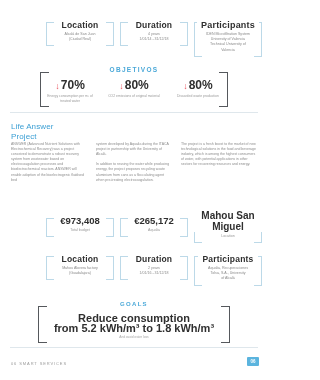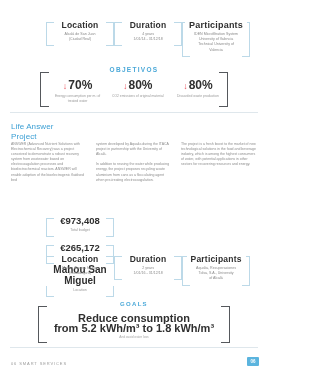--- a/index.html
+++ b/index.html
@@ -34,21 +34,21 @@
     background:#ffffff;display:inline-block;
     padding:0 4px;margin:0 0 2px 0;
   }
   .card-body{
     font-size:3.6px;line-height:5.2px;color:#8a8a8a;
     position:relative;z-index:2;padding:0 9px 4px 9px;
   }
 
   .row3{
     position:absolute;left:6px;right:6px;
-    display:flex;padding-left:40px;
+    display:flex;justify-content:space-between;padding-left:40px;
   }
   .row3 > .card{width:31.5%;}
 
   
   #top-row{top:14px;align-items:flex-start;}
   #top-row .card-participants .card-title{font-size:9px;}
 
   
   #objetivos{
     position:absolute;left:40px;right:40px;top:58px;
@@ -63,21 +63,21 @@
   .obj-wrap{position:relative;padding:3px 0 4px 0;}
   .obj-wrap .brackets{
     position:absolute;left:0;right:0;top:-4px;bottom:0;
   }
   .obj-wrap .brackets:before,.obj-wrap .brackets:after{
     content:"";position:absolute;top:0;bottom:0;width:8px;
     border-top:1px solid #55585c;border-bottom:1px solid #55585c;
   }
   .obj-wrap .brackets:before{left:0;border-left:1px solid #55585c;}
   .obj-wrap .brackets:after{right:0;border-right:1px solid #55585c;}
-  .obj-items{display:flex;justify-content:flex-end;position:relative;z-index:2;}
+  .obj-items{display:flex;justify-content:space-between;position:relative;z-index:2;}
   .obj-item{width:32%;text-align:center;}
   .obj-value{
     font-size:12px;font-weight:bold;color:#2f2f2f;
     line-height:13px;white-space:nowrap;
   }
   .obj-arrow{color:#e8505b;font-size:9px;font-weight:bold;margin-right:1px;}
   .obj-caption{
     font-size:3.4px;line-height:4.6px;color:#9a9a9a;
     margin-top:1px;padding:0 2px;
   }
@@ -100,21 +100,21 @@
     position:absolute;left:11px;right:11px;top:142px;
     display:flex;gap:9px;
   }
   #article-cols p{
     margin:0;flex:1;
     font-size:3.5px;line-height:5.1px;color:#8d8d8d;
     text-align:left;
   }
 
   
-  #figures-row{top:210px;align-items:flex-start;flex-direction:column;}
+  #figures-row{top:210px;align-items:flex-start;}
   .fig-value{
     font-size:9.5px;font-weight:bold;color:#2f2f2f;
     line-height:11px;position:relative;z-index:2;
     background:#fff;display:inline-block;padding:0 4px;
   }
   .fig-value.name{font-size:10px;}
   .fig-label{
     font-size:3.6px;color:#9a9a9a;line-height:5px;
     position:relative;z-index:2;padding-bottom:4px;
   }

